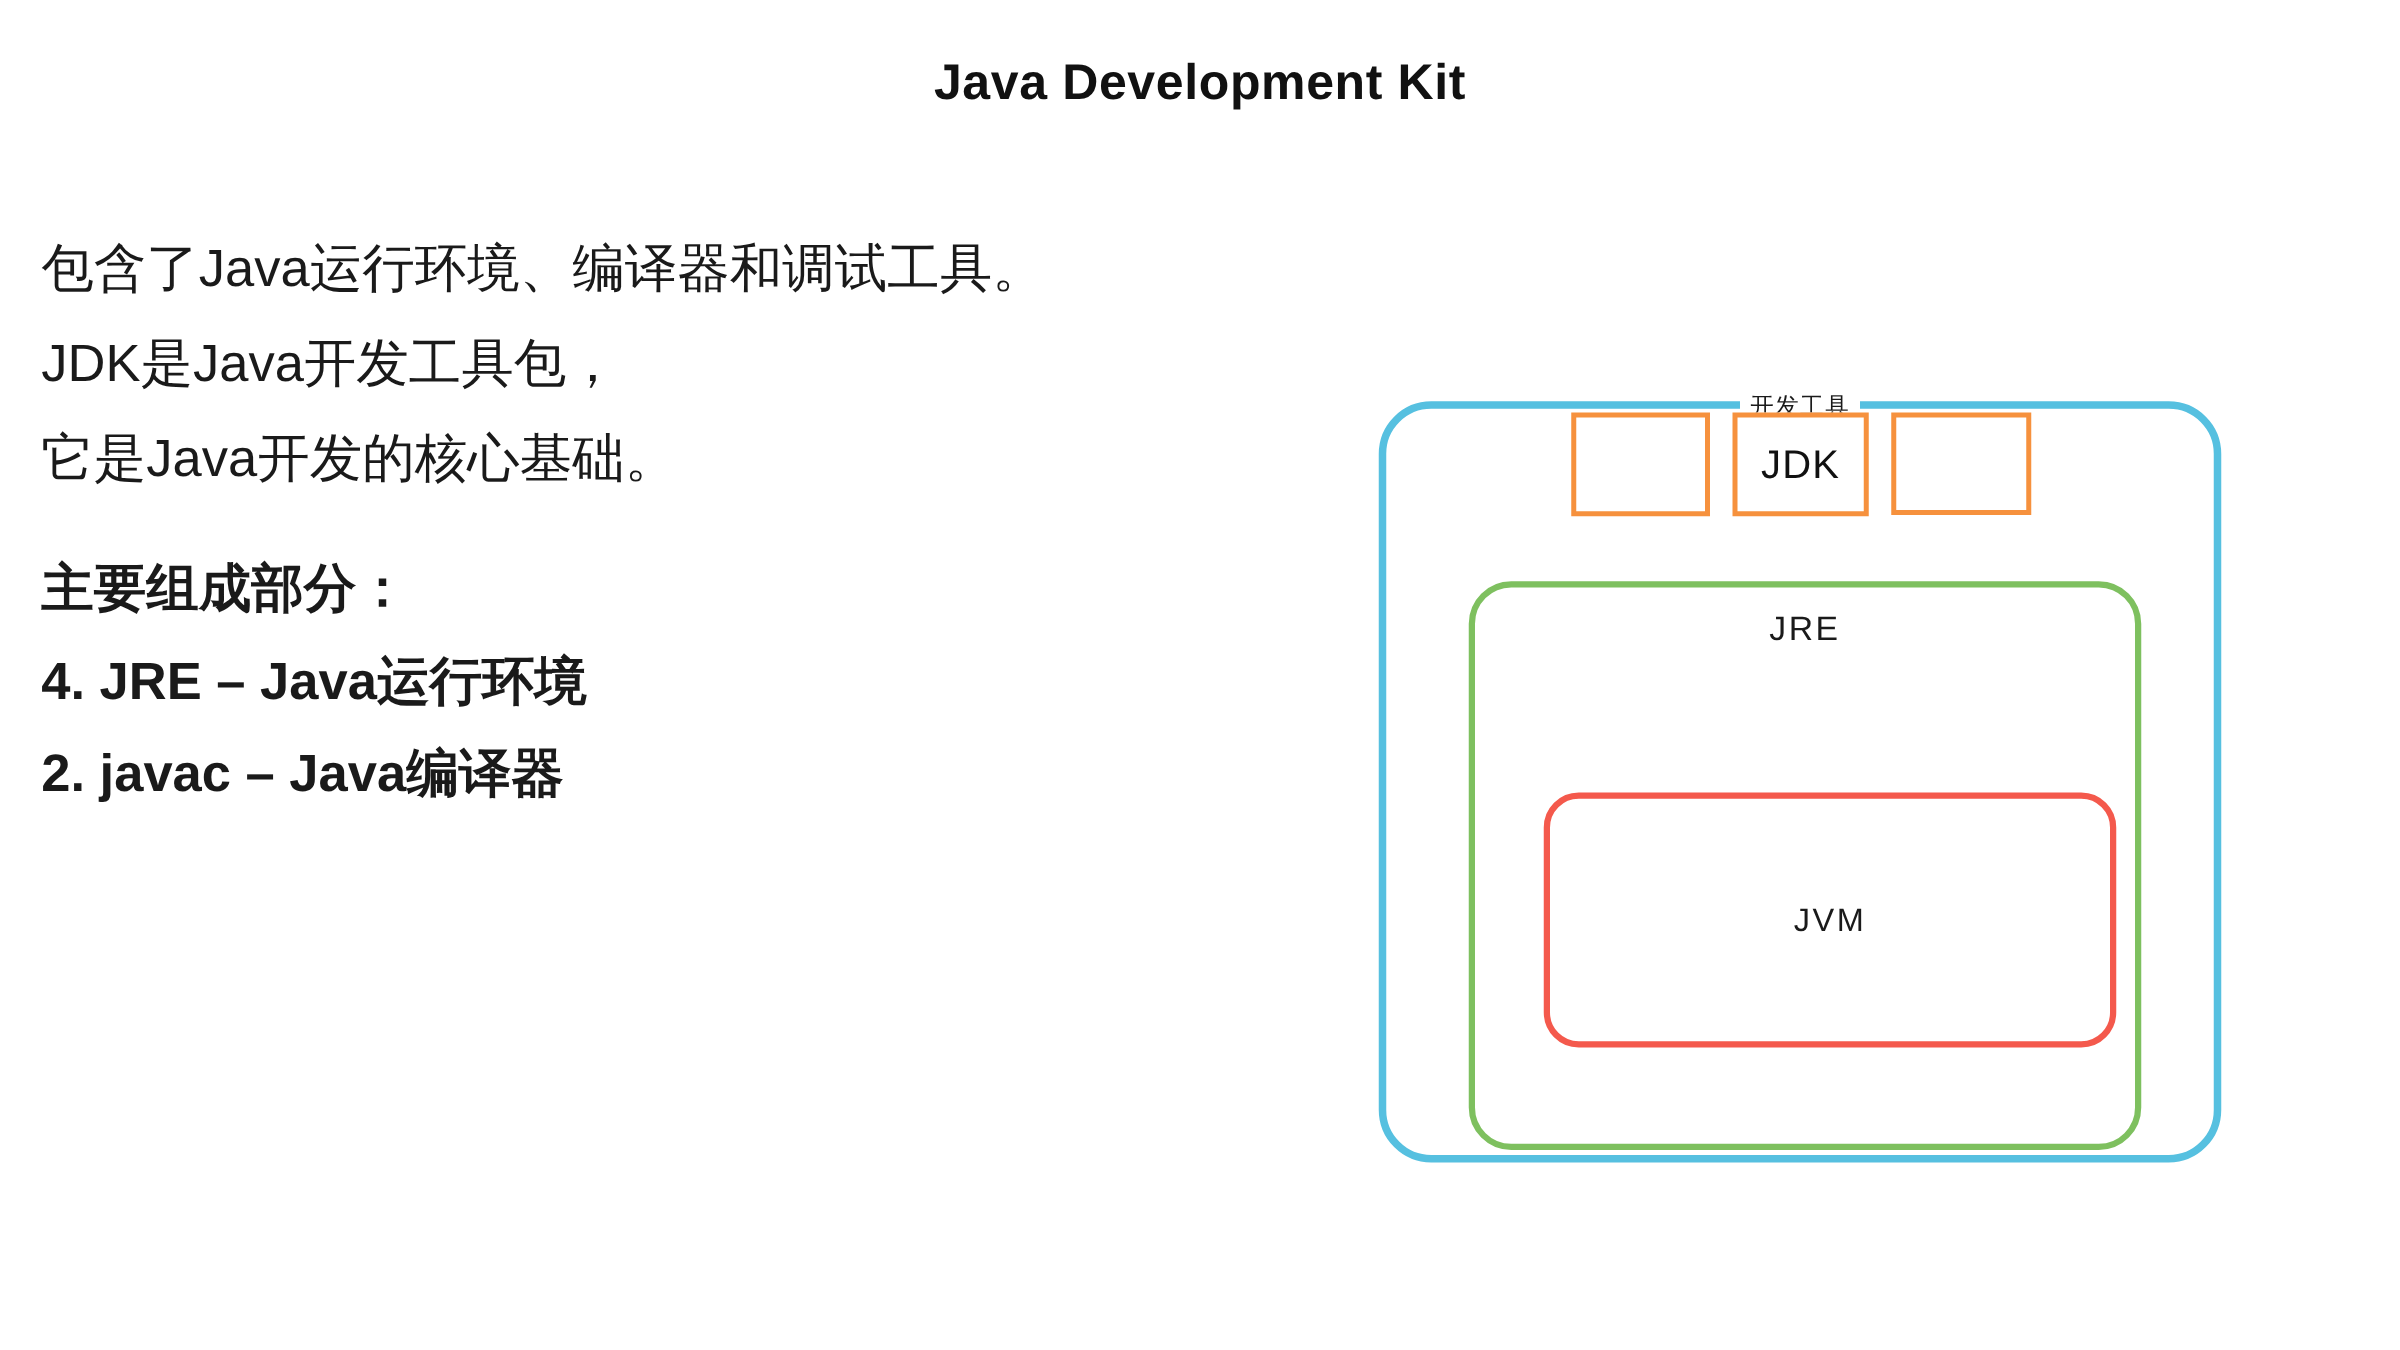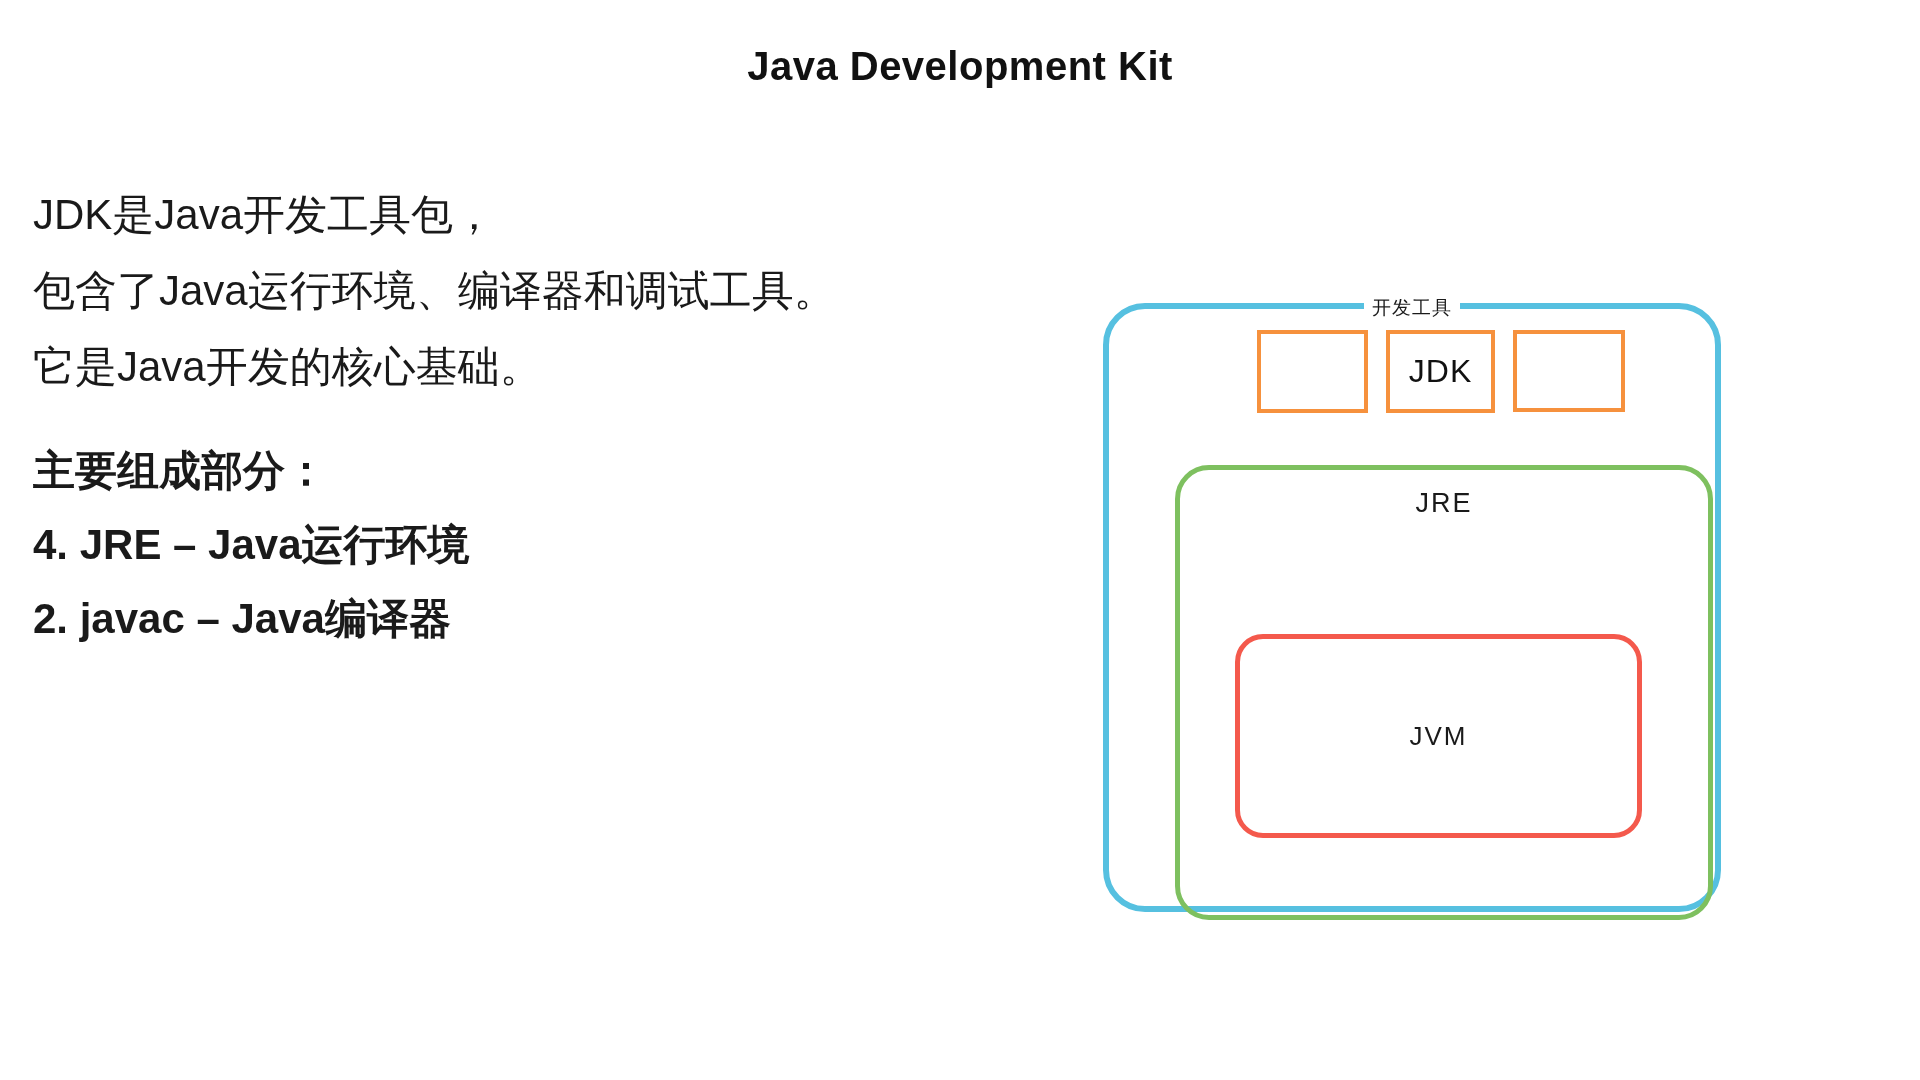--- a/index.html
+++ b/index.html
@@ -20,21 +20,21 @@
   }
 
   .text-block { position: absolute; left: 33px; top: 177px; width: 1000px; }
   .para1 .line { font-size: 42px; line-height: 76px; color: #1a1a1a; }
   .para2 { margin-top: 29px; }
   .para2 .line { font-size: 42px; line-height: 74px; color: #1a1a1a; font-weight: bold; }
 
   
   .box { position: absolute; background: #ffffff; }
   .outer-box {
-    left: 1103px; top: 303px; width: 618px; height: 609px;
+    left: 1103px; top: 321px; width: 674px; height: 609px;
     border: 6px solid var(--c-outer); border-radius: 42px;
     background: transparent;
   }
   .outer-label {
     position: absolute; left: 50%; top: -16px; transform: translateX(-50%);
     background: #ffffff; padding: 0 8px; font-size: 19px; color: #1a1a1a;
     letter-spacing: 1px; white-space: nowrap; line-height: 30px;
   }
   .tool-box {
     top: 330px; height: 83px;
@@ -49,38 +49,38 @@
   .jre-box {
     left: 1175px; top: 465px; width: 538px; height: 455px;
     border: 5px solid var(--c-jre); border-radius: 34px;
     background: transparent;
   }
   .jre-label {
     position: absolute; top: 18px; left: 0; width: 100%;
     text-align: center; font-size: 27px; letter-spacing: 2px; color: #1a1a1a;
   }
   .jvm-box {
-    left: 1235px; top: 634px; width: 407px; height: 204px;
+    left: 1235px; top: 634px; width: 458px; height: 204px;
     border: 5px solid var(--c-jvm); border-radius: 28px;
     display: flex; align-items: center; justify-content: center;
     background: transparent;
   }
   .jvm-label { font-size: 26px; letter-spacing: 2px; color: #1a1a1a; }
 </style>
 </head>
 <body>
 
 <div class="page">
 
   <div class="title">Java Development Kit</div>
 
   <div class="text-block">
     <div class="para1">
+      <div class="line">包含了Java运行环境、编译器和调试工具。</div>
       <div class="line">JDK是Java开发工具包，</div>
-      <div class="line">包含了Java运行环境、编译器和调试工具。</div>
       <div class="line">它是Java开发的核心基础。</div>
     </div>
     <div class="para2">
       <div class="line">主要组成部分：</div>
       <div class="line">4. JRE – Java运行环境</div>
       <div class="line">2. javac – Java编译器</div>
     </div>
   </div>
 
   <div class="box outer-box">

